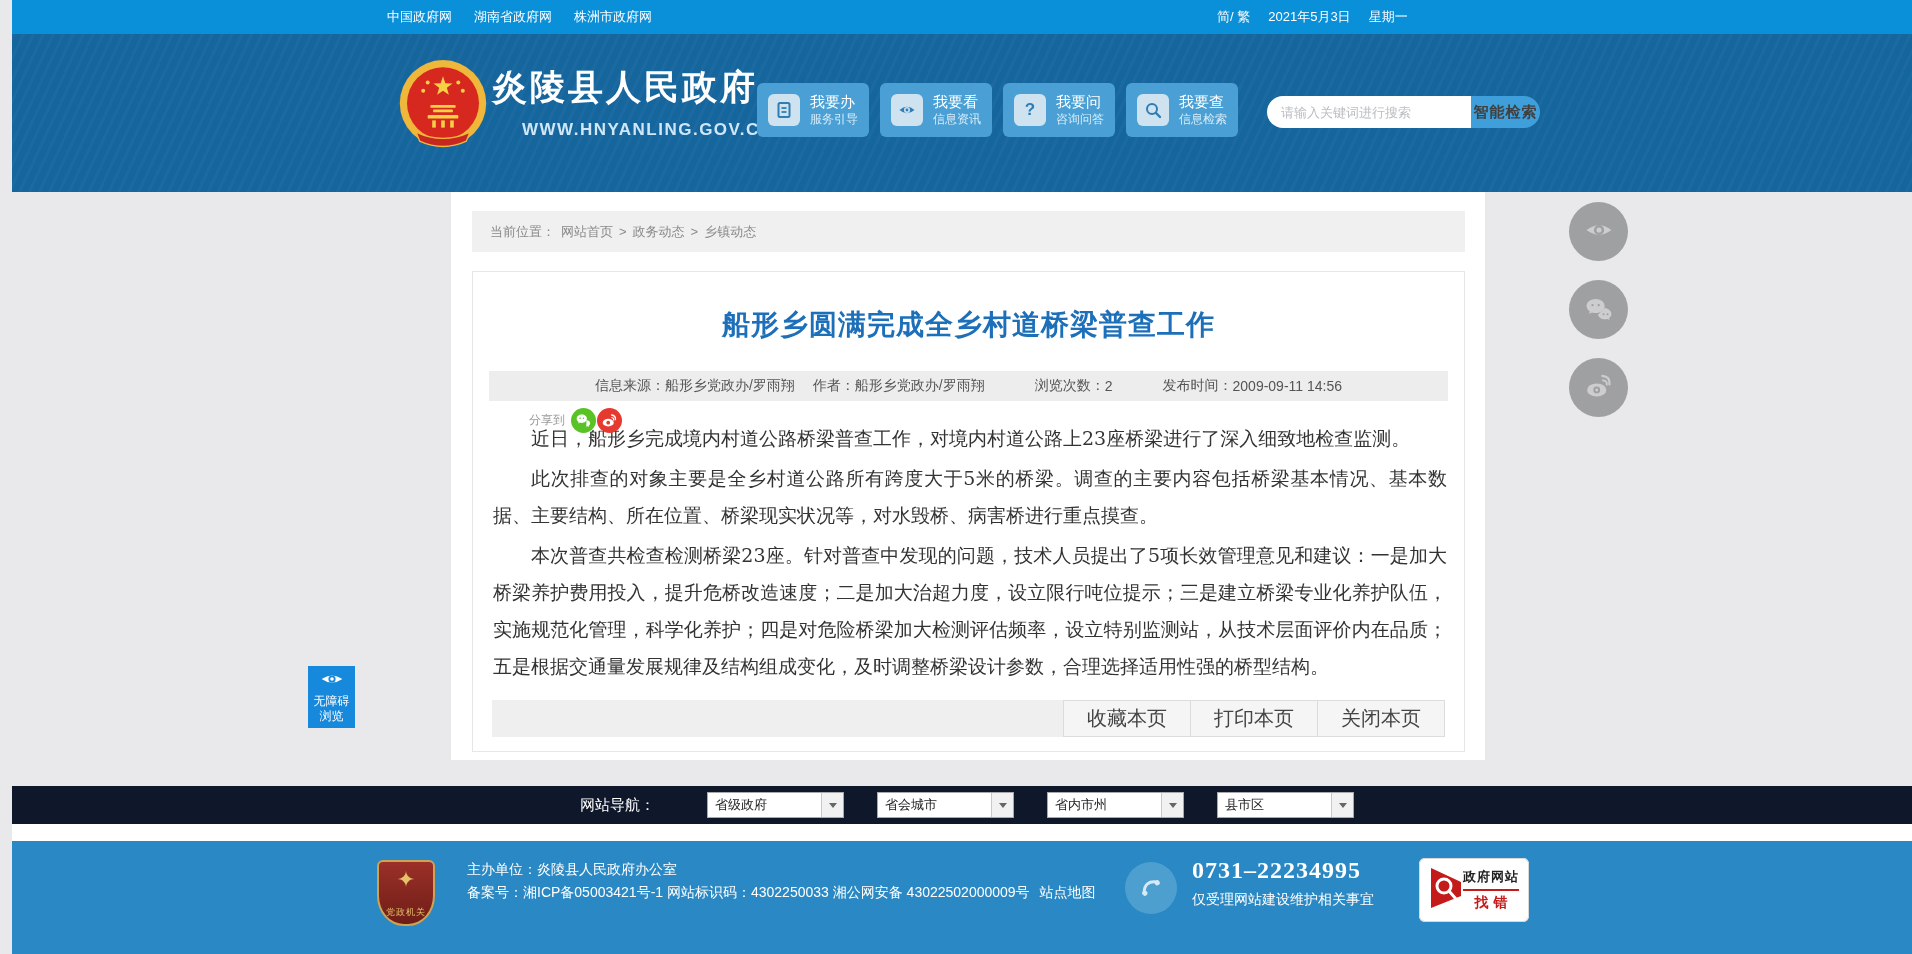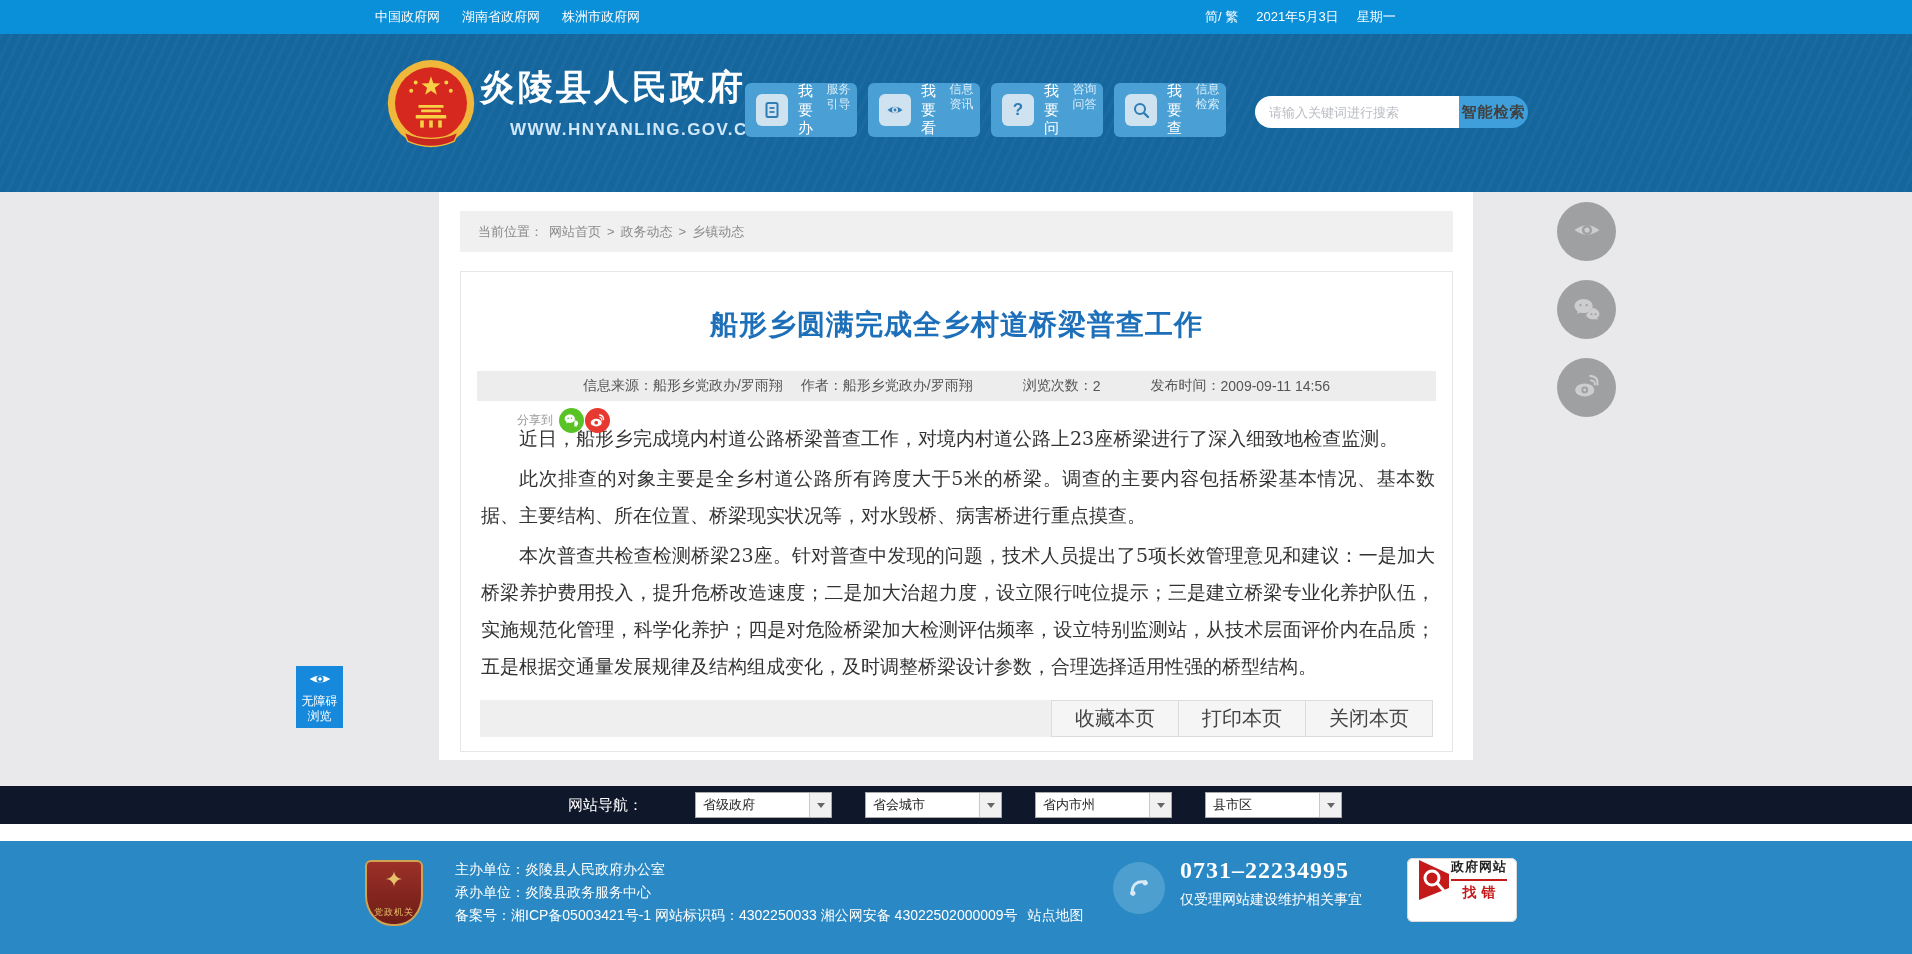--- a/index.html
+++ b/index.html
@@ -1,35 +1,35 @@
 <!DOCTYPE html>
 <html><head>
 <meta charset="utf-8">
 <style>
   * { margin:0; padding:0; box-sizing:border-box; }
   html,body { width:1912px; height:954px; }
   body { font-family:"Liberation Sans", sans-serif; background:#e9e9ec; overflow:hidden; }
-  .stage { position:relative; width:1872px; height:954px; }
+  .stage { position:relative; width:1872px; height:954px;margin-left:12px; }
 
   
   .topbar { position:absolute; top:0; left:0; width:1912px; height:34px; background:#0a8fd9; color:#fff; font-size:13px; }
   .topbar a, .topbar span { color:#fff; text-decoration:none; }
   .topbar-links { position:absolute; left:375px; top:0; height:34px; display:flex; align-items:center; gap:22px; }
   .topbar-right { position:absolute; left:1205px; top:0; height:34px; display:flex; align-items:center; gap:18px; }
 
   
   .header { position:absolute; top:34px; left:0; width:1912px; height:158px; background:#16669e;
             background-image:repeating-linear-gradient(115deg, rgba(255,255,255,.025) 0 3px, transparent 3px 9px); }
   .emblem { position:absolute; left:386px; top:24px; width:90px; height:96px; }
   .site-name { position:absolute; left:480px; top:30px; font-size:35px; font-weight:bold; color:#fff; letter-spacing:3px; }
   .site-url { position:absolute; left:510px; top:86px; font-size:17px; font-weight:bold; color:#cfe7f8; letter-spacing:1.5px; }
   .quick-buttons { position:absolute; left:745px; top:49px; display:flex; gap:11px; }
   .qbtn { width:112px; height:54px; background:#4aa0d4; border-radius:6px; display:flex; align-items:center; padding-left:11px; cursor:pointer; }
   .qicon { width:32px; height:32px; background:#cfe2f0; border-radius:6px; display:flex; align-items:center; justify-content:center; flex:none; }
-  .qtext { margin-left:10px; display:flex; flex-direction:row; line-height:1.25; }
+  .qtext { margin-left:10px; display:flex; flex-direction:column; line-height:1.25; }
   .qtext .l1 { font-size:15px; color:#fff; }
   .qtext .l2 { font-size:12px; color:#d7ecfa; }
   .search { position:absolute; left:1255px; top:62px; width:273px; height:32px; display:flex; border-radius:16px; overflow:hidden; }
   .search input { flex:1; border:none; outline:none; padding:10px 14px; font-size:13px; color:#444; background:#fff; }
   .search input::placeholder { color:#b9bcc2; }
   .search button { width:93px; border:none; background:#3f9fda; color:#404040; font-size:15px; font-weight:bold; cursor:pointer; letter-spacing:1px; }
 
   
   .main-bg { position:absolute; top:192px; left:0; width:1912px; height:594px; background:#e9e9ec; }
   .card { position:absolute; top:192px; left:439px; width:1034px; height:568px; background:#fff; }
@@ -68,21 +68,21 @@
   
   .footer { position:absolute; top:841px; left:0; width:1912px; height:113px; background:#2a89c4; color:#fff; }
   .shield { position:absolute; left:365px; top:19px; width:58px; height:66px; background:linear-gradient(#9b3028,#6e1d17); border:2px solid #cfa352; border-radius:6px 6px 46% 46%; display:flex; flex-direction:column; align-items:center; justify-content:flex-end; padding-bottom:5px; }
   .shield .glyph { position:absolute; top:7px; left:50%; transform:translateX(-50%); color:#e7c06a; font-size:22px; line-height:22px; }
   .shield .txt { font-size:9px; color:#e7c06a; letter-spacing:1px; }
   .footer-lines { position:absolute; left:455px; top:17px; font-size:14px; line-height:23px; }
   .footer-lines a { color:#fff; text-decoration:none; }
   .phone-circle { position:absolute; left:1113px; top:21px; width:52px; height:52px; border-radius:50%; background:#4d9fd0; display:flex; align-items:center; justify-content:center; }
   .phone-num { position:absolute; left:1180px; top:16px; font-family:"Liberation Serif","DejaVu Serif",serif; font-weight:bold; font-size:24px; letter-spacing:1px; }
   .phone-note { position:absolute; left:1180px; top:50px; font-size:14px; }
-  .err-badge { position:absolute; left:1407px; top:17px; width:110px; height:64px; background:#fff; border-radius:6px; box-shadow:inset 0 0 0 1px #d9d9d9; display:flex; align-items:flex-start; justify-content:center; gap:0; cursor:pointer; }
+  .err-badge { position:absolute; left:1407px; top:17px; width:110px; height:64px; background:#fff; border-radius:6px; box-shadow:inset 0 0 0 1px #d9d9d9; display:flex; align-items:center; justify-content:center; gap:0; cursor:pointer; }
   .err-col { display:flex; flex-direction:column; align-items:center; }
   .err-l1 { font-size:13px; color:#222; font-weight:bold; letter-spacing:1px; }
   .err-div { width:56px; height:2px; background:#c41a1a; margin:3px 0; }
   .err-l2 { font-size:14px; color:#c41a1a; font-weight:bold; letter-spacing:5px; margin-left:5px; }
 </style>
 </head>
 <body>
 
 <div class="stage">
 
@@ -315,23 +315,20 @@
   <div class="footer">
     <div class="shield">
       <span class="glyph">✦</span>
       <span class="txt">党政机关</span>
     </div>
     <div class="footer-lines">
       <div>
         <span>主办单位：</span><span>炎陵县人民政府办公室</span>
       </div>
       <div>
-        <span>承办单位：</span><span>炎陵县政务服务中心</span>
-      </div>
-      <div>
         <span>备案号：湘ICP备05003421号-1 网站标识码：4302250033 湘公网安备 43022502000009号</span>
         <a href="#" style="margin-left:6px;">站点地图</a>
       </div>
     </div>
     <div class="phone-circle">
       <svg width="30" height="30" viewBox="0 0 52 52">
           <g transform="rotate(-40 26 26)">
             <path d="M12 24 q14 -15 28 0" fill="none" stroke="#d6e9f5" stroke-width="5" stroke-linecap="round"></path>
             <circle cx="12" cy="26" r="4.5" fill="#d6e9f5"></circle>
             <circle cx="40" cy="26" r="4.5" fill="#d6e9f5"></circle>

